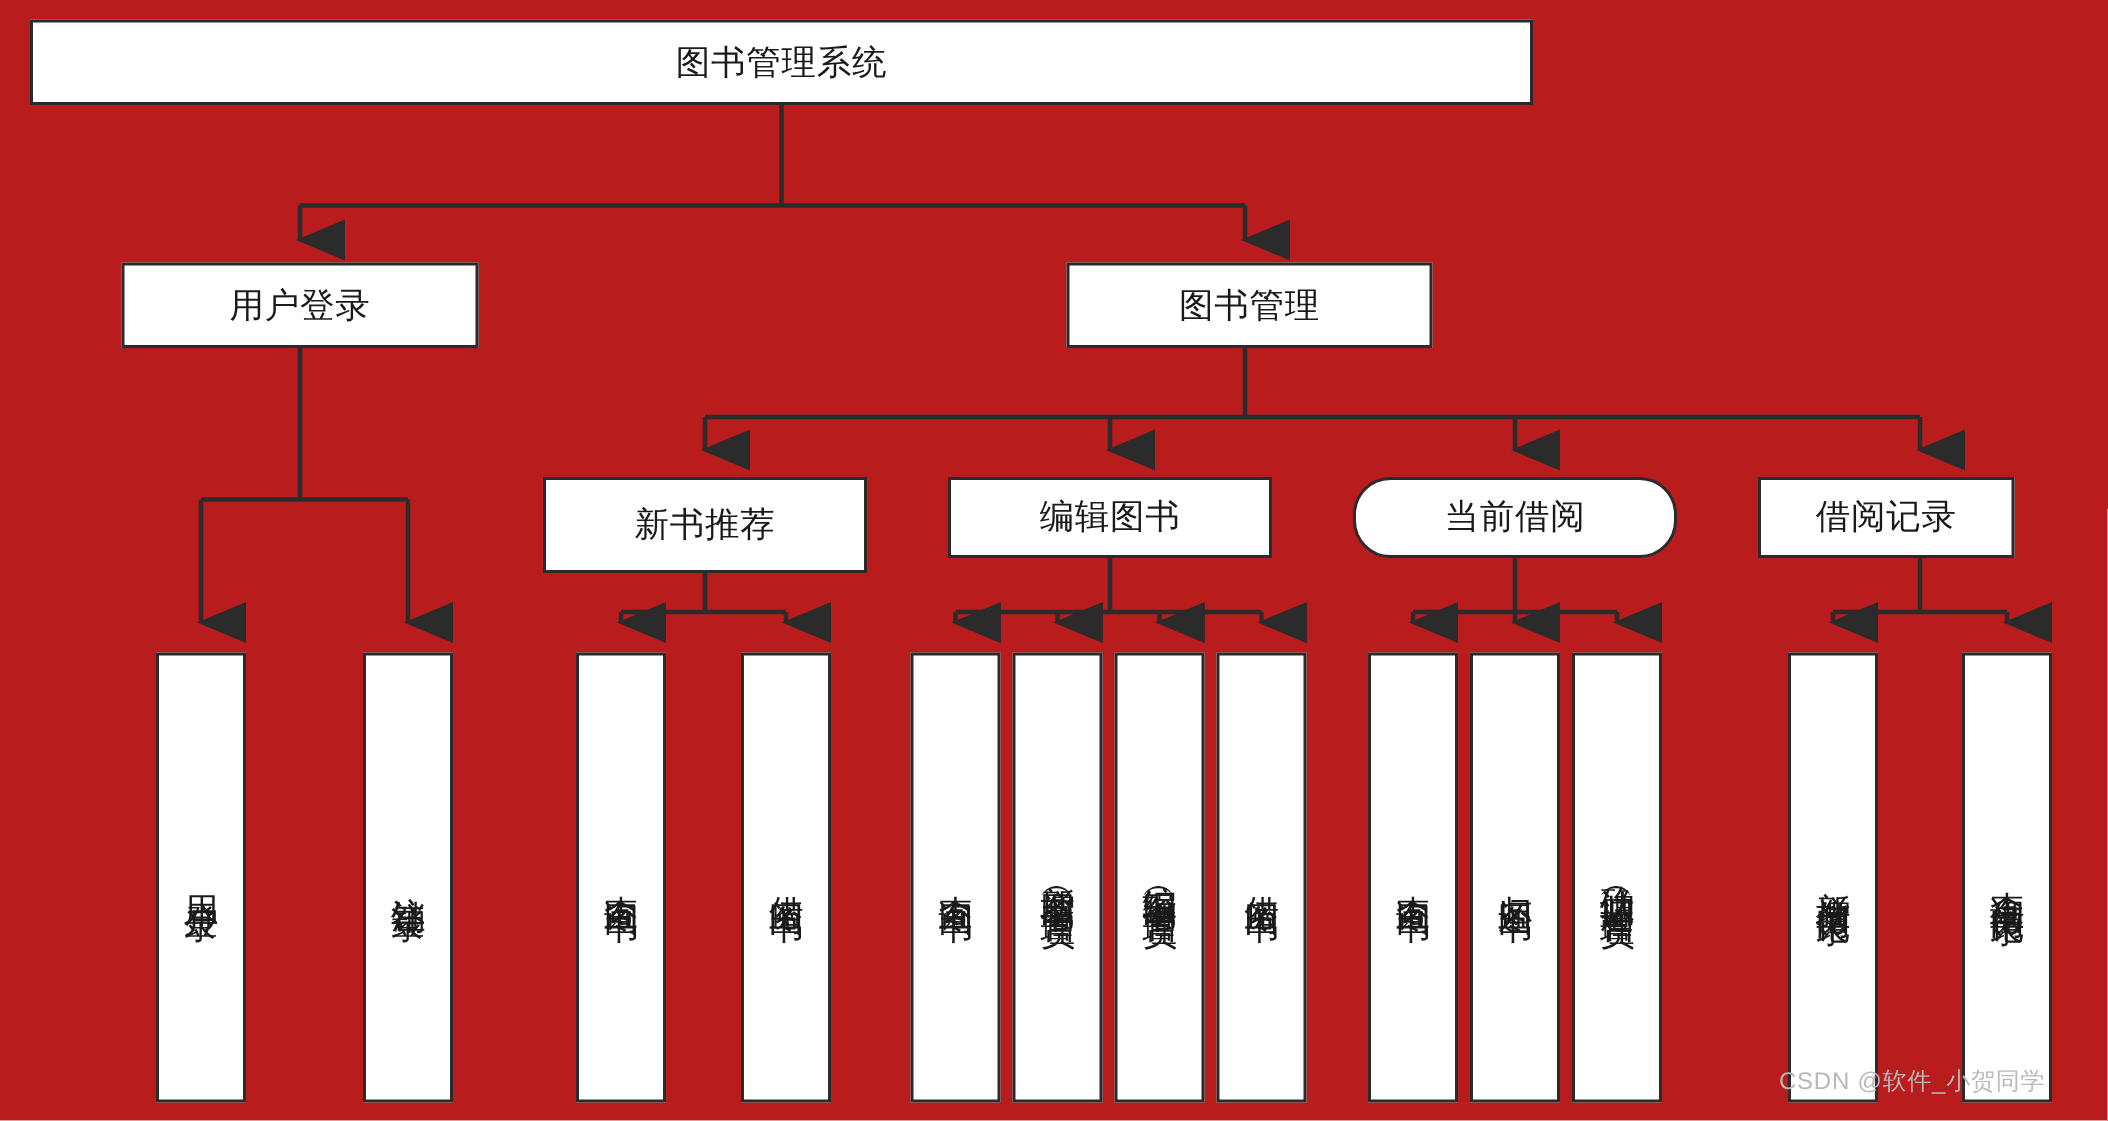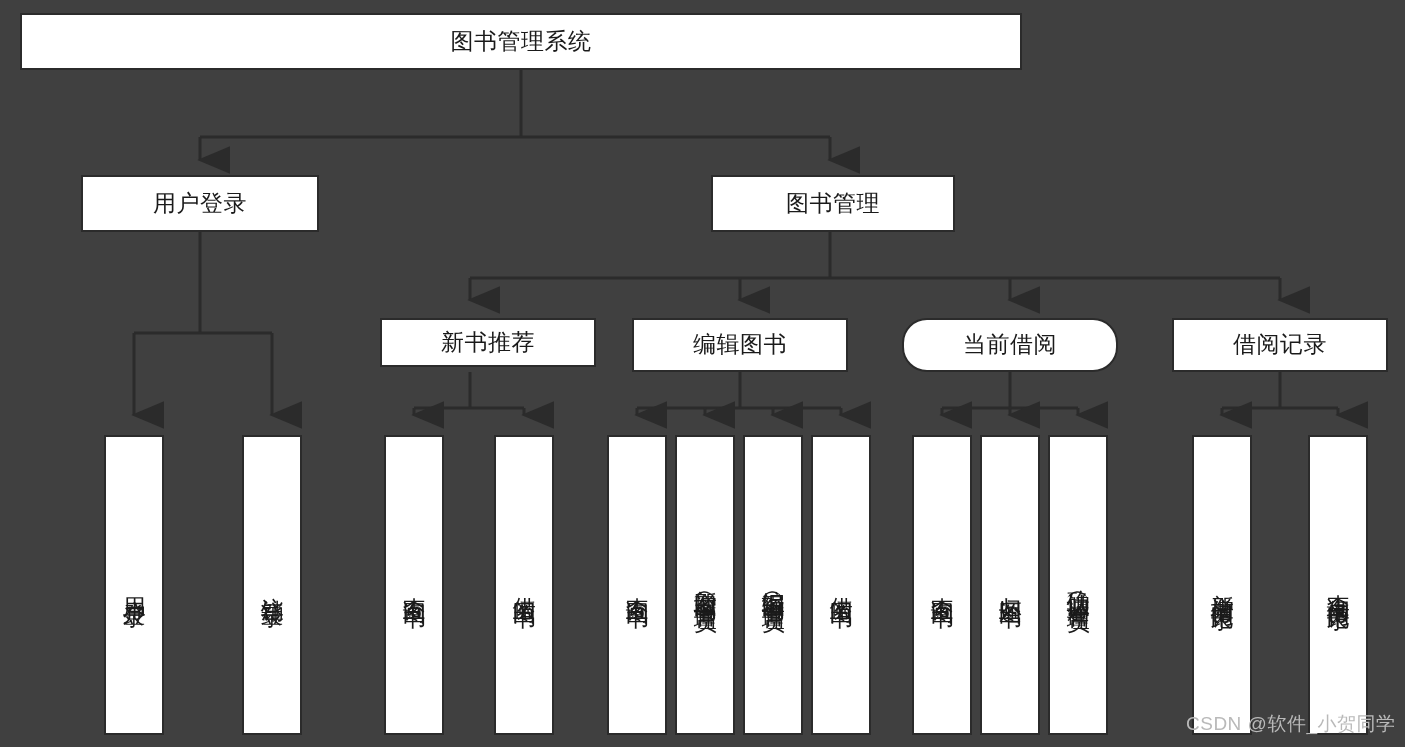--- a/index.html
+++ b/index.html
@@ -7,21 +7,21 @@
     padding: 0;
     background: #ffffff;
   }
   body {
     font-family: "Liberation Sans", "DejaVu Sans", sans-serif;
   }
   #canvas {
     position: relative;
     width: 1405px;
     height: 747px;
-    background: #404040;
+    background: #b91c1c;
     overflow: hidden;
   }
   #edges {
     position: absolute;
     left: 0;
     top: 0;
     width: 1405px;
     height: 747px;
   }
   .node {
@@ -50,21 +50,21 @@
     padding: 4px 0;
     text-align: center;
   }
   .node.vert > span {
     display: block;
     writing-mode: vertical-rl;
     text-orientation: upright;
   }
   .watermark {
     position: absolute;
-    font-size: 19px;
+    font-size: 16px;
     color: #b9b9b9;
     white-space: nowrap;
     left: 1186px;
     top: 711px;
     letter-spacing: 0.5px;
   }
 </style>
 </head>
 <body>
 
@@ -124,30 +124,30 @@
     <span>图书管理系统</span>
   </div>
 
   <div class="node horiz" style="left:81px; top:175px; width:238px; height:57px;">
     <span>用户登录</span>
   </div>
   <div class="node horiz" style="left:711px; top:175px; width:244px; height:57px;">
     <span>图书管理</span>
   </div>
 
-  <div class="node horiz" style="left:380px; top:318px; width:216px; height:49px;justify-content:center;">
+  <div class="node horiz" style="left:362px; top:318px; width:216px; height:64px;justify-content:center;">
     <span>新书推荐</span>
   </div>
   <div class="node horiz" style="left:632px; top:318px; width:216px; height:54px;">
     <span>编辑图书</span>
   </div>
   <div class="node horiz" style="left:902px; top:318px; width:216px; height:54px;border-radius:25px;">
     <span>当前借阅</span>
   </div>
-  <div class="node horiz" style="left:1172px; top:318px; width:216px; height:54px;">
+  <div class="node horiz" style="left:1172px; top:318px; width:171px; height:54px;">
     <span>借阅记录</span>
   </div>
 
   <div class="node vert" style="left:104px; top:435px; width:60px; height:300px;">
     <span>用户登录</span>
   </div>
   <div class="node vert" style="left:242px; top:435px; width:60px; height:300px;">
     <span>注销登录</span>
   </div>
 

